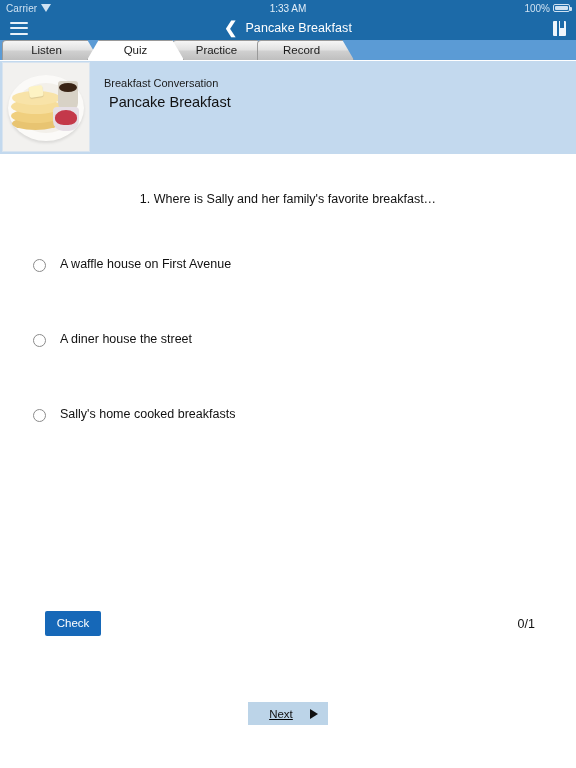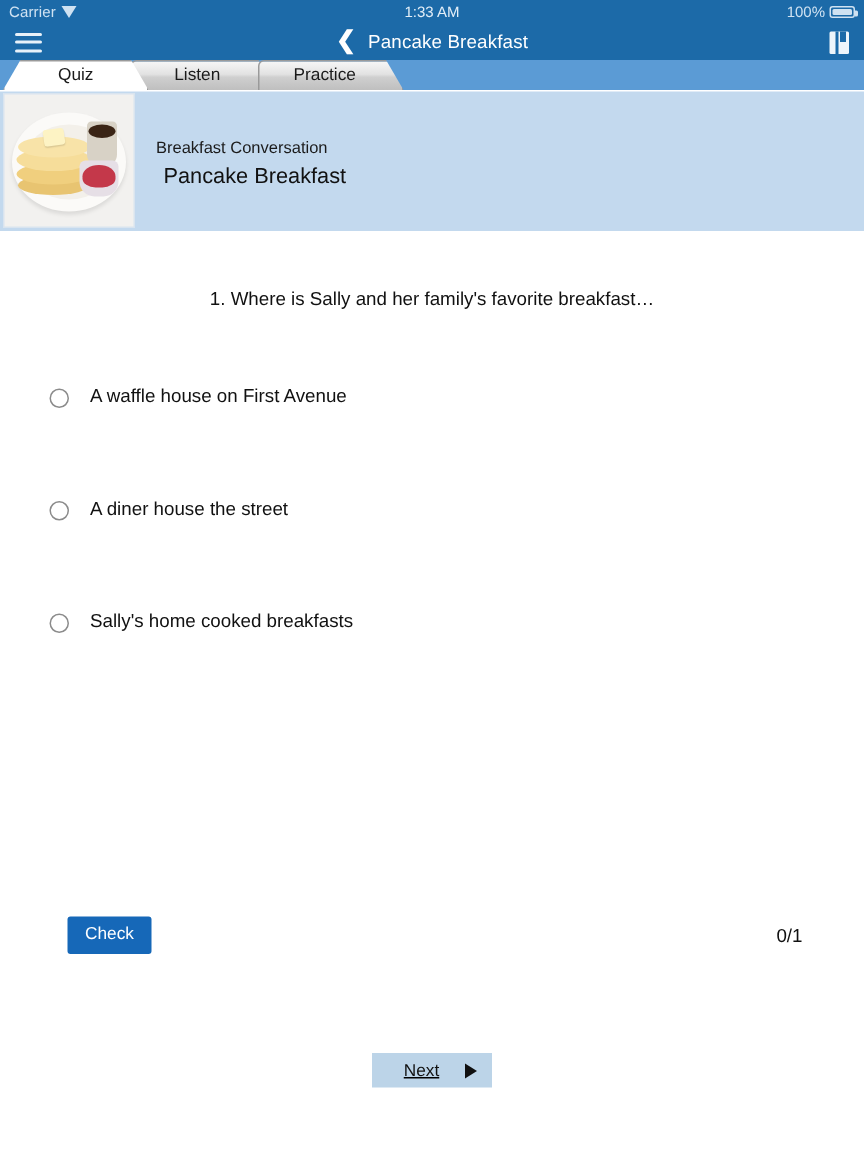--- a/index.html
+++ b/index.html
@@ -282,21 +282,21 @@
   }
   .jam::after {
     content: "";
     position: absolute;
     left: 2px; top: 3px;
     width: 22px; height: 15px;
     background: #c4384a;
     border-radius: 50% 50% 40% 40%;
   }
   .lesson-text {
-    padding: 32px 0 0 14px;
+    padding: 16px 0 0 14px;
   }
   .lesson-sub {
     font-size: 11px;
     color: #1b1b1b;
     margin-bottom: 5px;
   }
   .lesson-title {
     font-size: 14.5px;
     color: #111111;
     padding-left: 5px;
@@ -434,31 +434,35 @@
       <i></i>
     </div>
   <div class="nav-center">
     <span class="back-chevron">❮</span>
     <span class="nav-title">Pancake Breakfast</span>
   </div>
   <div class="book-icon"></div>
 </div>
 
 <div class="tab-bar">
+  <div class="tab">
+    <div class="shape"></div>
+    <div class="label">Listen</div>
+  </div>
   <div class="tab active">
     <div class="shape"></div>
     <div class="label">Quiz</div>
   </div>
   <div class="tab">
     <div class="shape"></div>
-    <div class="label">Listen</div>
+    <div class="label">Practice</div>
   </div>
   <div class="tab">
     <div class="shape"></div>
-    <div class="label">Practice</div>
+    <div class="label">Record</div>
   </div>
 </div>
 
 <div class="lesson-card">
   <div class="lesson-thumb">
     <div class="plate"></div>
     <div class="plate-inner"></div>
     <div class="pancake pk1"></div>
     <div class="pancake pk2"></div>
     <div class="pancake pk3"></div>

